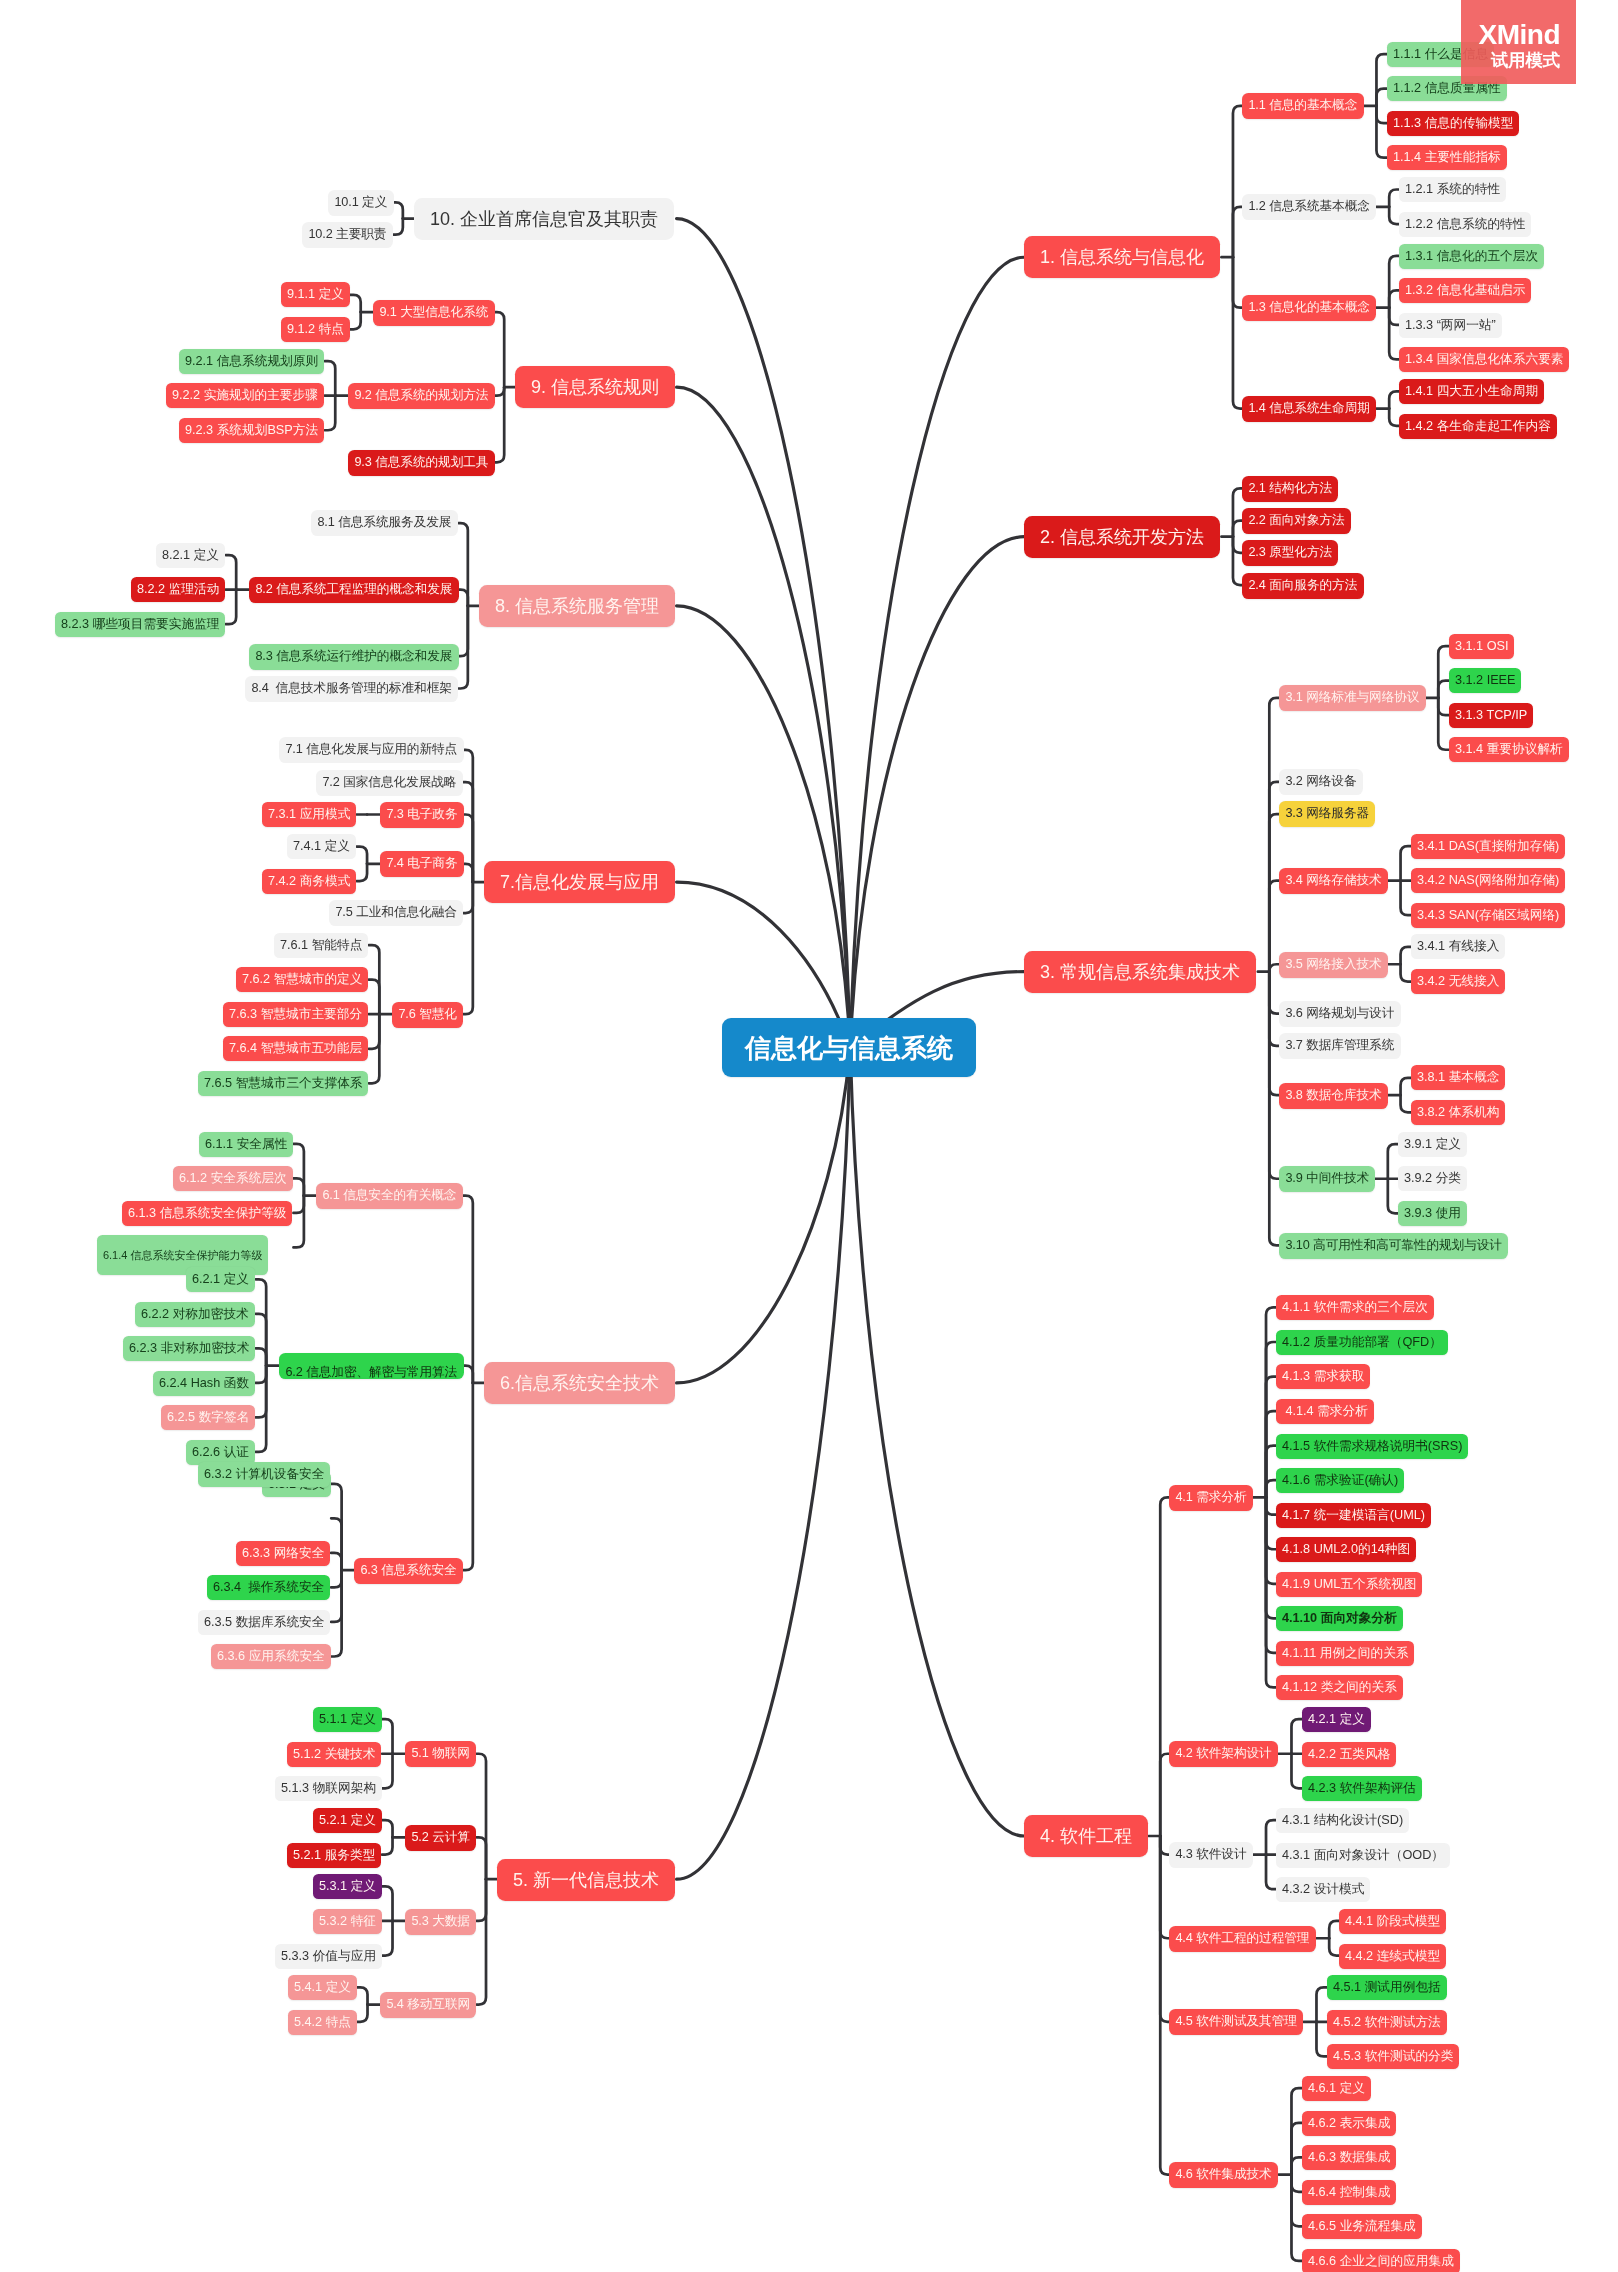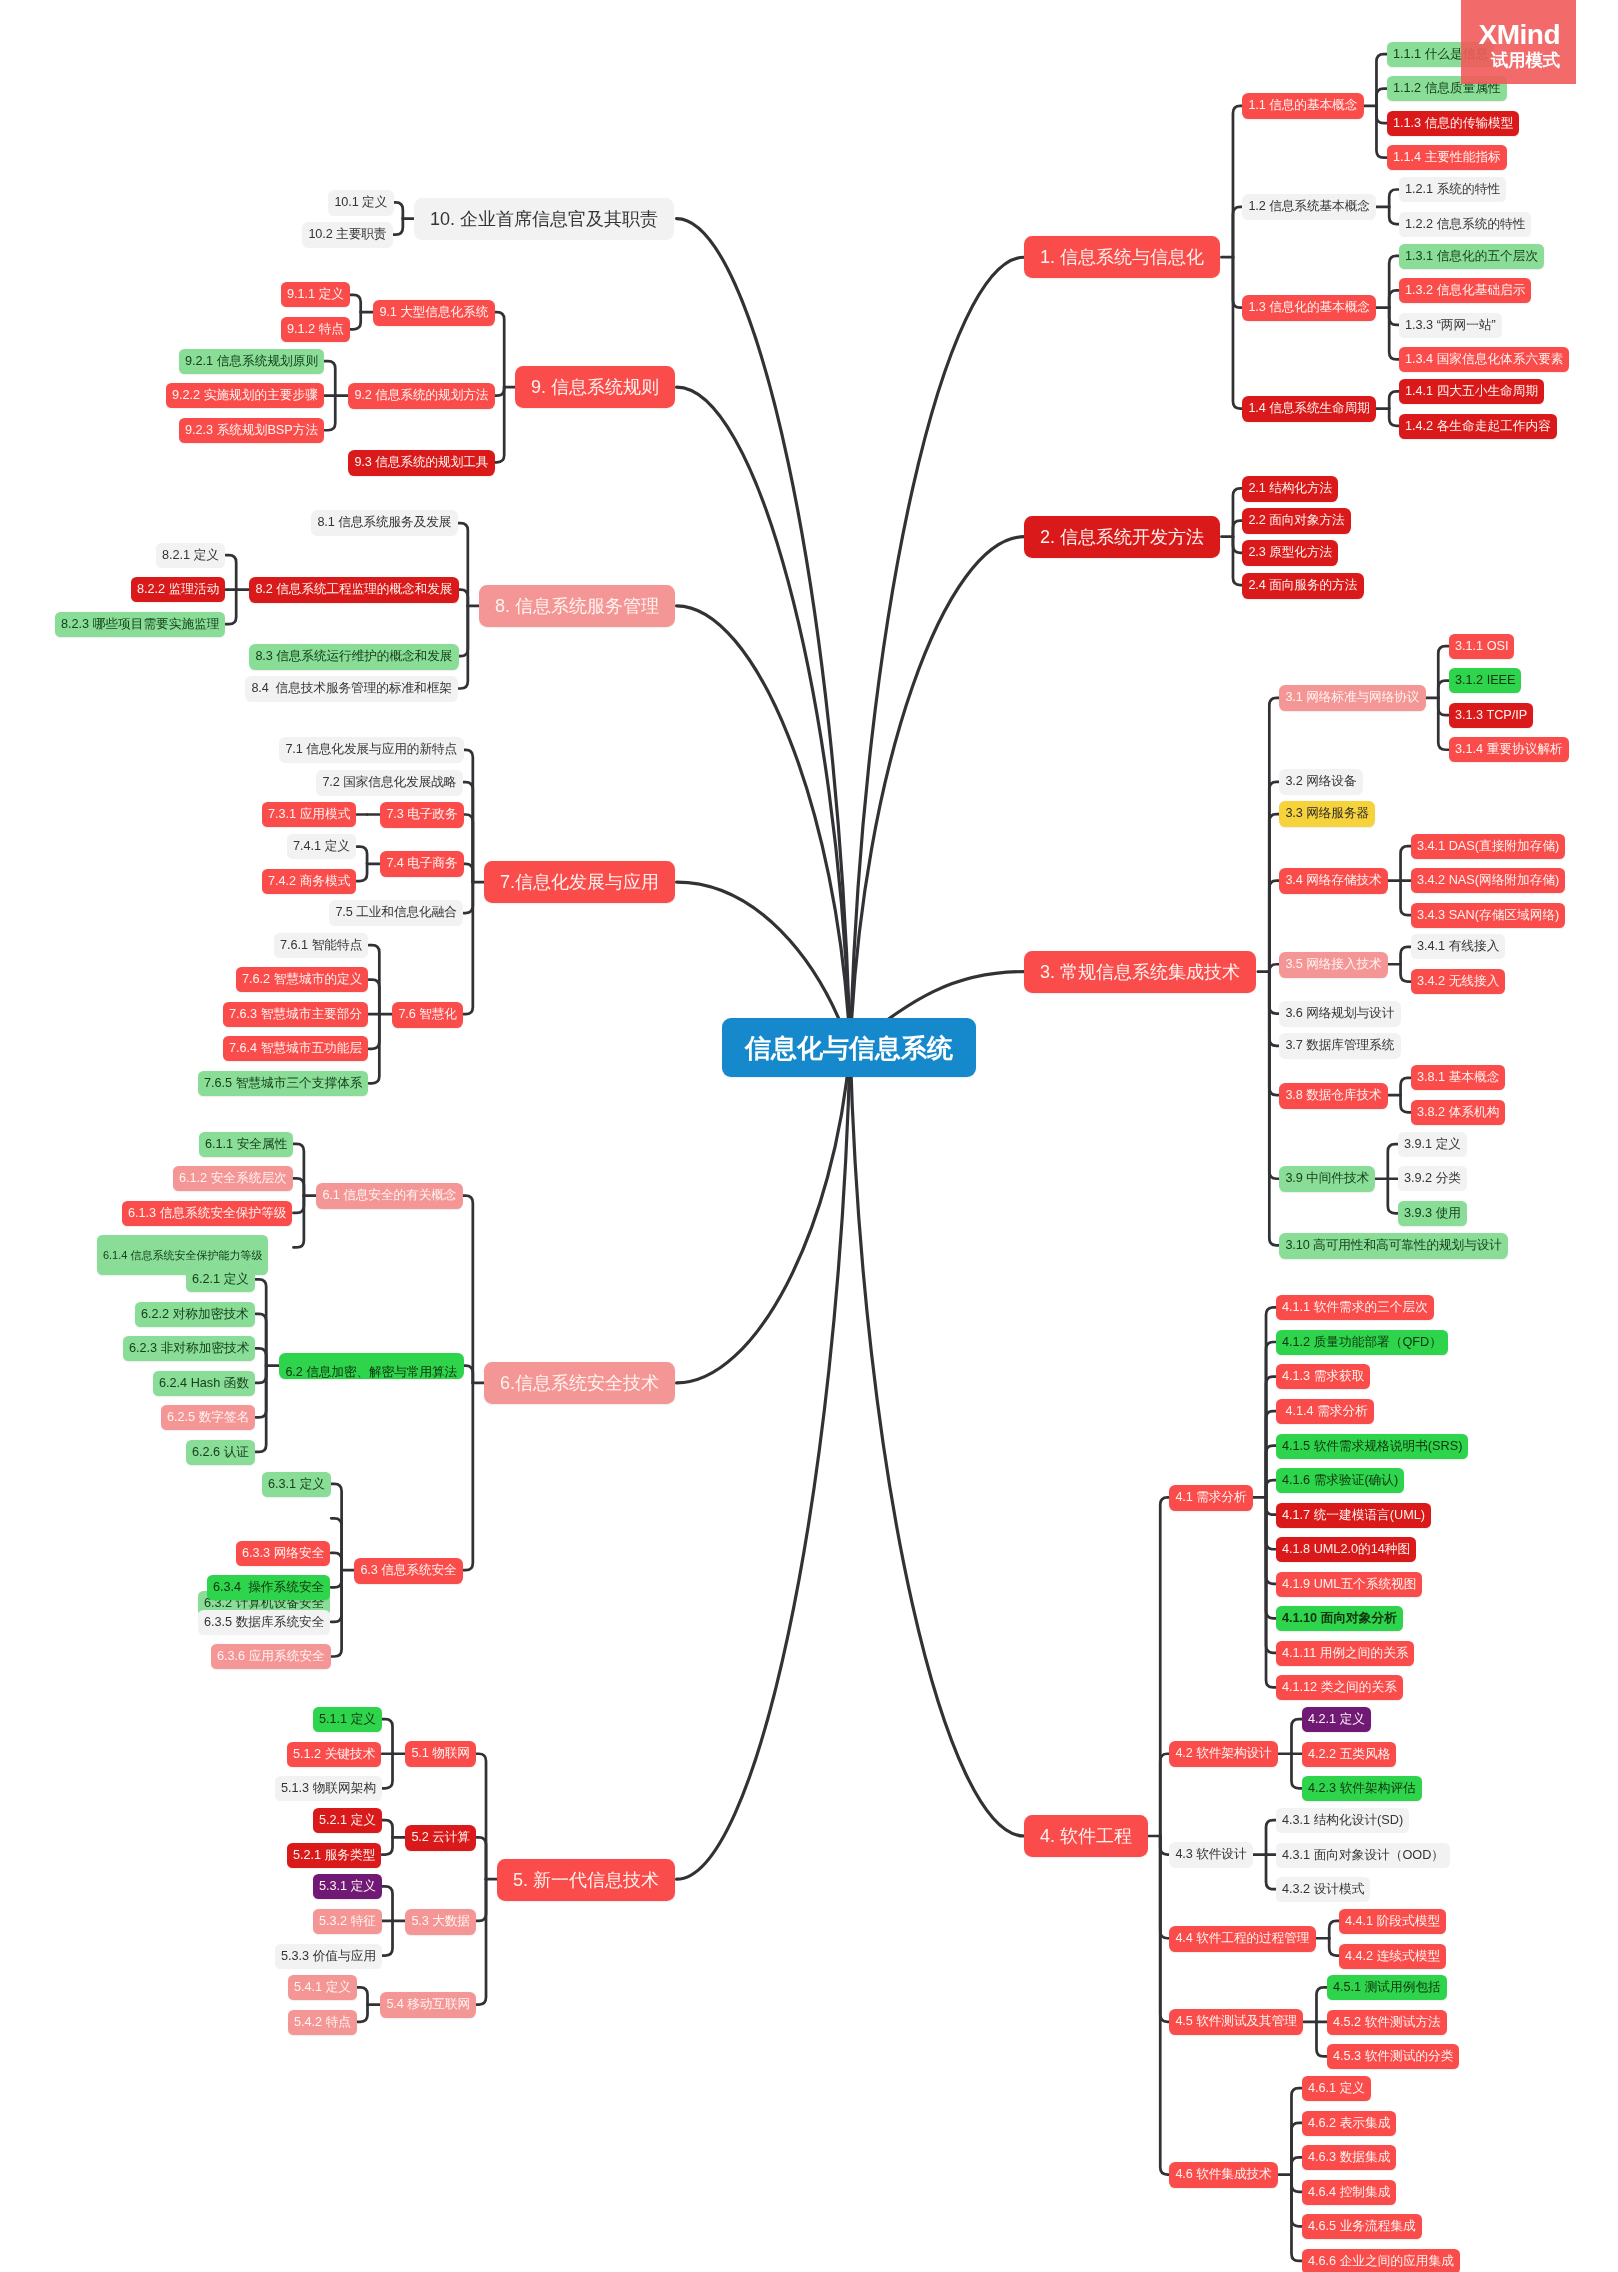--- a/index.html
+++ b/index.html
@@ -620,21 +620,21 @@
       </div>
       <div class="node s-green" style="font-size: 12.7px; height: 25px; padding: 0px 5.9px; border-radius: 5.5px; left: 186px; top: 1440px;">
         <span>6.2.6 认证</span>
       </div>
       <div class="node s-red" style="font-size: 12.7px; letter-spacing: -0.1px; height: 25.5px; padding: 0px 6.4px; border-radius: 6.4px; left: 354px; top: 1558px;">
         <span>6.3 信息系统安全</span>
       </div>
       <div class="node s-green" style="font-size: 12.7px; height: 25px; padding: 0px 5.9px; border-radius: 5.5px; left: 262px; top: 1472px;">
         <span>6.3.1 定义</span>
       </div>
-      <div class="node s-green" style="font-size: 12.7px; height: 25px; padding: 0px 5.9px; border-radius: 5.5px; left: 198px; top: 1591px;">
+      <div class="node s-green" style="font-size: 12.7px; height: 25px; padding: 0px 5.9px; border-radius: 5.5px; left: 198px; top: 1462px;">
         <span>6.3.2 计算机设备安全</span>
       </div>
       <div class="node s-red" style="font-size: 12.7px; height: 25px; padding: 0px 5.9px; border-radius: 5.5px; left: 236px; top: 1541px;">
         <span>6.3.3 网络安全</span>
       </div>
       <div class="node s-green_bright" style="font-size: 12.7px; height: 25px; padding: 0px 5.9px; border-radius: 5.5px; left: 207px; top: 1575px;">
         <span>6.3.4  操作系统安全</span>
       </div>
       <div class="node s-grey" style="font-size: 12.7px; height: 25px; padding: 0px 5.9px; border-radius: 5.5px; left: 198px; top: 1610px;">
         <span>6.3.5 数据库系统安全</span>

